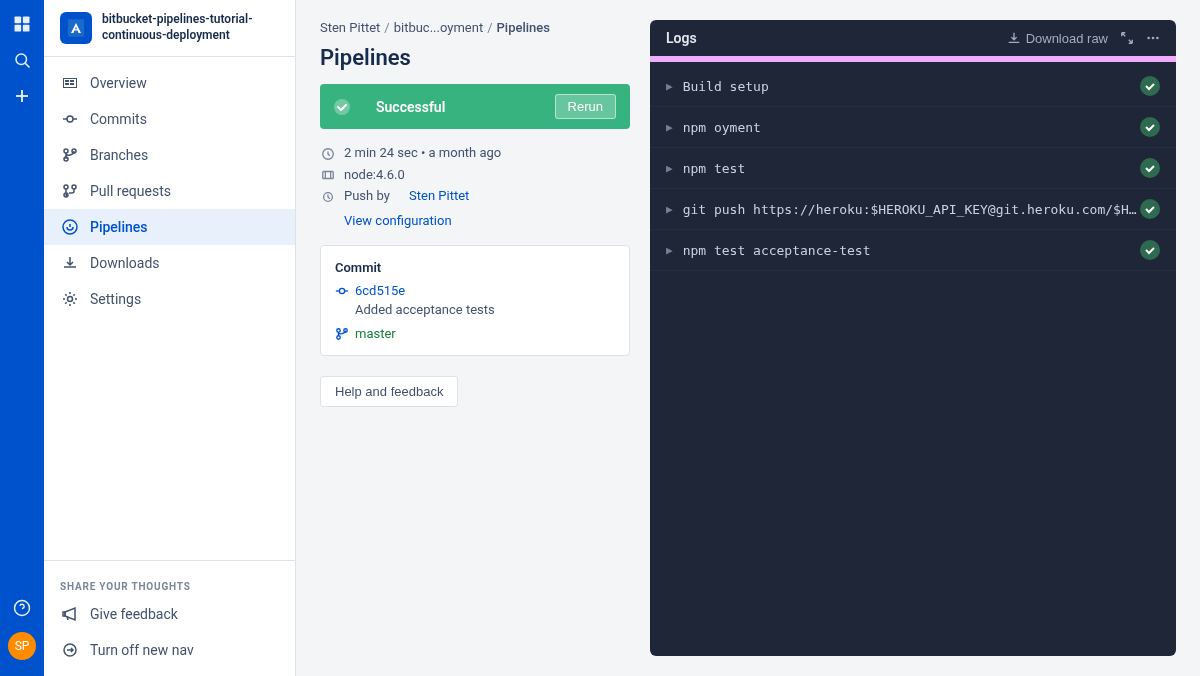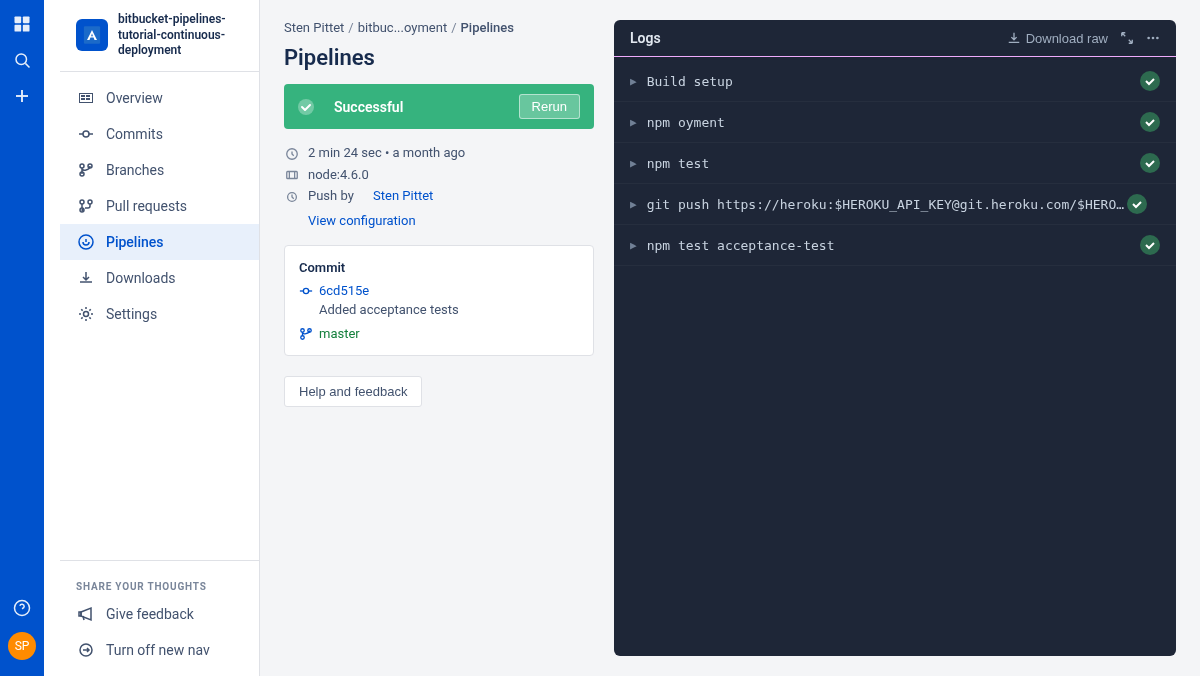--- a/index.html
+++ b/index.html
@@ -20,28 +20,27 @@
     .icon-rail-bottom { display: flex; flex-direction: column; align-items: center; gap: 8px; padding-bottom: 8px; }
     .rail-icon {
       width: 32px; height: 32px; border-radius: 6px;
       display: flex; align-items: center; justify-content: center;
       color: rgba(255,255,255,0.8); cursor: pointer; font-size: 16px;
     }
     .rail-avatar { width: 28px; height: 28px; border-radius: 50%; background: #ff8b00; display: flex; align-items: center; justify-content: center; color: white; font-size: 12px; font-weight: normal; cursor: pointer; }
 
     
     .sidebar {
-      width: 216px;
+      width: 252px;
       background: #fff;
       border-right: 1px solid #dfe1e6;
       display: flex;
       flex-direction: column;
       flex-shrink: 0;
       overflow-y: auto;
-      padding-left: 16px;
     }
     .sidebar-header {
       padding: 12px 16px;
       display: flex;
       align-items: center;
       gap: 10px;
       border-bottom: 1px solid #dfe1e6;
     }
     .sidebar-logo {
       width: 32px; height: 32px; background: #0052cc; border-radius: 6px;
@@ -93,21 +92,21 @@
     .breadcrumb .sep { color: #7a869a; }
     .breadcrumb .current { color: #42526e; font-weight: 500; }
 
     .page-title { font-size: 22px; font-weight: 600; color: #172b4d; margin-bottom: 14px; }
 
     .status-bar {
       background: #36b37e; border-radius: 4px;
       display: flex; align-items: center; justify-content: space-between;
       padding: 10px 14px; margin-bottom: 16px;
     }
-    .status-bar .status-left { display: flex; align-items: center; gap: 20px; color: #fff; font-weight: 600; font-size: 14px; }
+    .status-bar .status-left { display: flex; align-items: center; gap: 26px; color: #fff; font-weight: 600; font-size: 14px; }
     .status-bar .rerun-btn {
       background: rgba(255,255,255,0.25); border: 1px solid rgba(255,255,255,0.5);
       color: #fff; padding: 4px 12px; border-radius: 3px; cursor: pointer; font-size: 13px;
       font-weight: 500;
     }
 
     .meta-info { margin-bottom: 16px; }
     .meta-row { display: flex; align-items: center; gap: 8px; font-size: 13px; color: #42526e; margin-bottom: 6px; text-align: right; }
     .meta-row .meta-icon { color: #7a869a; width: 16px; text-align: center; }
     .view-config-link { color: #0052cc; font-size: 13px; text-decoration: none; margin-left: 24px; }
@@ -133,21 +132,21 @@
       flex: 1;
       background: #1e2637;
       border-radius: 6px;
       display: flex;
       flex-direction: column;
       overflow: hidden;
       min-height: 0;
     }
     .logs-header {
       display: flex; align-items: center; justify-content: space-between;
-      padding: 10px 16px; border-bottom: 1px solid #f0abfc; flex-shrink: 0;
+      padding: 10px 16px; border-bottom: 6px solid #f0abfc; flex-shrink: 0;
     }
     .logs-title { color: #e2e8f0; font-size: 14px; font-weight: 600; }
     .logs-actions { display: flex; align-items: center; gap: 12px; }
     .logs-action-btn {
       display: flex; align-items: center; gap: 5px;
       color: #a0aec0; font-size: 13px; cursor: pointer; background: none; border: none;
     }
     .logs-body { flex: 1; overflow-y: auto; padding: 4px 0; }
     .log-row {
       display: flex; align-items: center;

